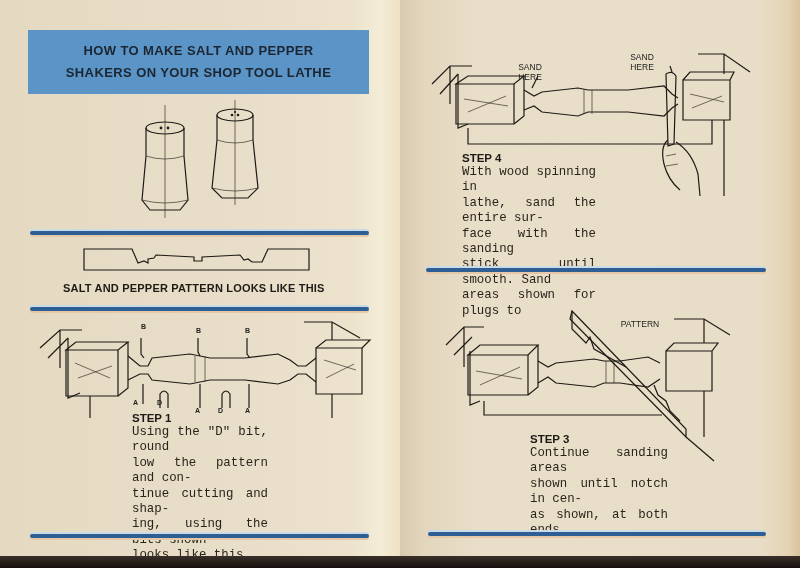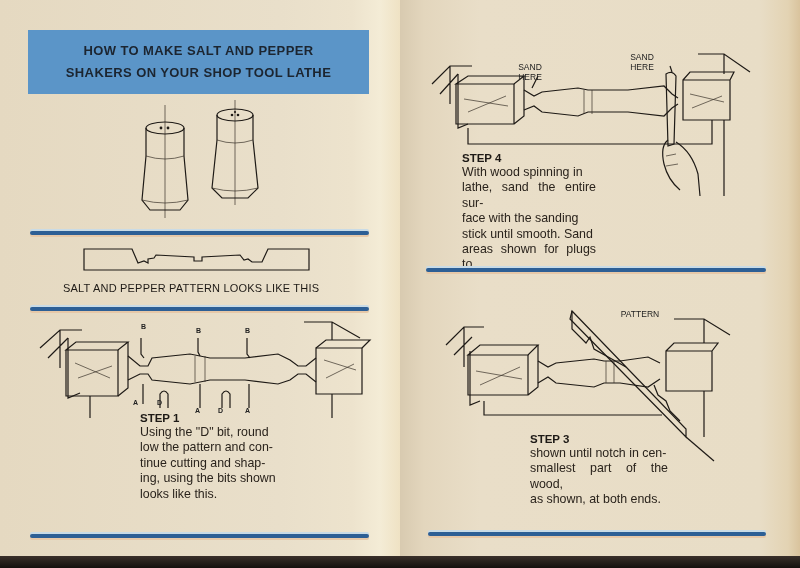--- a/index.html
+++ b/index.html
@@ -5,23 +5,23 @@
   html,body{margin:0;padding:0;}
   body{width:800px;height:568px;overflow:hidden;background:#1a1612;font-family:"Liberation Sans",sans-serif;}
   .spread{position:relative;width:800px;height:568px;background:#e9dfc9;overflow:hidden;}
   .page{position:absolute;top:0;height:568px;background:#e8ddc6;}
   .page-left{left:0;width:400px;background:linear-gradient(90deg,#e5d9c1 0%,#e9dfca 70%,#ede3cd 88%,#f4ecd6 95%,#efe2c4 100%);}
   .page-right{left:400px;width:400px;background:linear-gradient(90deg,#d8cab0 0%,#e3d6bd 6%,#e9dec8 20%,#e8ddc6 90%,#e3d3b3 97%,#d9c39d 100%);}
   .bottom-edge{position:absolute;left:0;top:556px;width:800px;height:12px;background:linear-gradient(180deg,#3a302a 0%,#15110e 100%);}
   .rule{position:absolute;height:4px;background:#2d5f95;border-radius:2px;box-shadow:0 -2px 0 #c9dbe6,0 2px 0 #e6c8a8;}
   .title-box{position:absolute;left:28px;top:30px;width:341px;height:64px;background:#5b95c8;display:flex;flex-direction:column;align-items:center;justify-content:center;}
   .title-line{font-weight:bold;font-size:13px;color:#1c2530;letter-spacing:0.4px;line-height:22px;}
-  .caption{position:absolute;font-weight:normal;font-size:11px;color:#1e1a16;letter-spacing:0.2px;text-align:center;}
+  .caption{position:absolute;font-weight:bold;font-size:11px;color:#1e1a16;letter-spacing:0.2px;text-align:center;}
   .step-title{font-weight:bold;font-size:11.5px;color:#1e1a16;font-family:"Liberation Sans",sans-serif;margin-bottom:1px;}
-  .step-body{font-family:Liberation Sans, sans-serif;font-size:12.4px;line-height:15.4px;color:#2a231c;text-align:justify;}
+  .step-body{font-family:Liberation Mono, monospace;font-size:12.4px;line-height:15.4px;color:#2a231c;text-align:justify;}
   .step{position:absolute;}
   .lbl{position:absolute;font-size:7px;font-weight:bold;color:#222;}
   .lbl-small{position:absolute;font-size:8.5px;font-weight:normal;color:#222;line-height:10px;text-align:center;}
   svg{position:absolute;overflow:visible;}
   svg .ink{fill:none;stroke:#1e1a16;stroke-width:1.2;}
   svg .thin{fill:none;stroke:#3a322a;stroke-width:0.7;}
 </style>
 </head>
 <body>
 
@@ -98,21 +98,21 @@
     </svg>
     <div class="lbl" style="left:141px;top:323px;">B</div>
     <div class="lbl" style="left:196px;top:327px;">B</div>
     <div class="lbl" style="left:245px;top:327px;">B</div>
     <div class="lbl" style="left:133px;top:399px;">A</div>
     <div class="lbl" style="left:157px;top:399px;">D</div>
     <div class="lbl" style="left:195px;top:407px;">A</div>
     <div class="lbl" style="left:218px;top:407px;">D</div>
     <div class="lbl" style="left:245px;top:407px;">A</div>
 
-    <div class="step" style="left:140px;top:412px;width:136px;">
+    <div class="step" style="left:132px;top:412px;width:136px;">
       <div class="step-title">STEP 1</div>
       <div class="step-body">
         <div>Using the "D" bit, round</div>
         <div>low the pattern and con-</div>
         <div>tinue cutting and shap-</div>
         <div>ing, using the bits shown</div>
         <div>looks like this.</div>
       </div>
     </div>
 
@@ -169,27 +169,27 @@
         <line class="thin" x1="170" y1="56" x2="170" y2="78"></line>
       <path class="ink" d="M222 46 L222 86 L268 86 L268 46 Z M222 46 L230 38 L274 38 L268 46"></path>
       <path class="ink" d="M230 14 L260 14 L286 30 M260 14 L260 38 M260 86 L260 132"></path>
       <path class="ink" d="M40 96 L40 110 L218 110"></path>
 
       <path class="ink" d="M128 6 L242 124 L242 132 L126 14 Z"></path>
       <path class="ink" d="M128 6 L128 24 L142 38 L146 32 L150 44 L182 62"></path>
       <path class="ink" d="M236 116 L226 106 L222 96 L214 90 L210 80"></path>
       <path class="ink" d="M242 132 L270 156"></path>
     </svg>
-    <div class="lbl-small" style="left:220px;top:309px;width:40px;">PATTERN</div>
+    <div class="lbl-small" style="left:220px;top:319px;width:40px;">PATTERN</div>
 
     <div class="step" style="left:130px;top:433px;width:138px;">
       <div class="step-title">STEP 3</div>
       <div class="step-body">
+        <div>Continue sanding areas</div>
         <div>shown until notch in cen-</div>
-        <div>smallest part of the wood,</div>
         <div>as shown, at both ends.</div>
       </div>
     </div>
 
     <div class="rule" style="left:28px;top:532px;width:338px;"></div>
   </div>
 
   <div class="bottom-edge"></div>
 </div>
 

